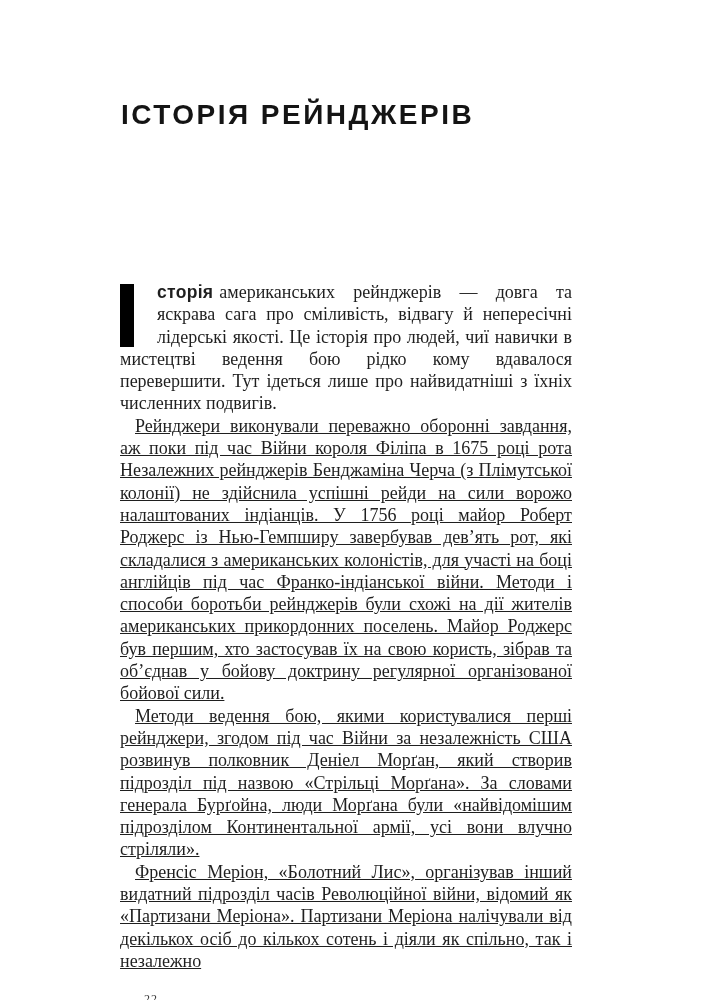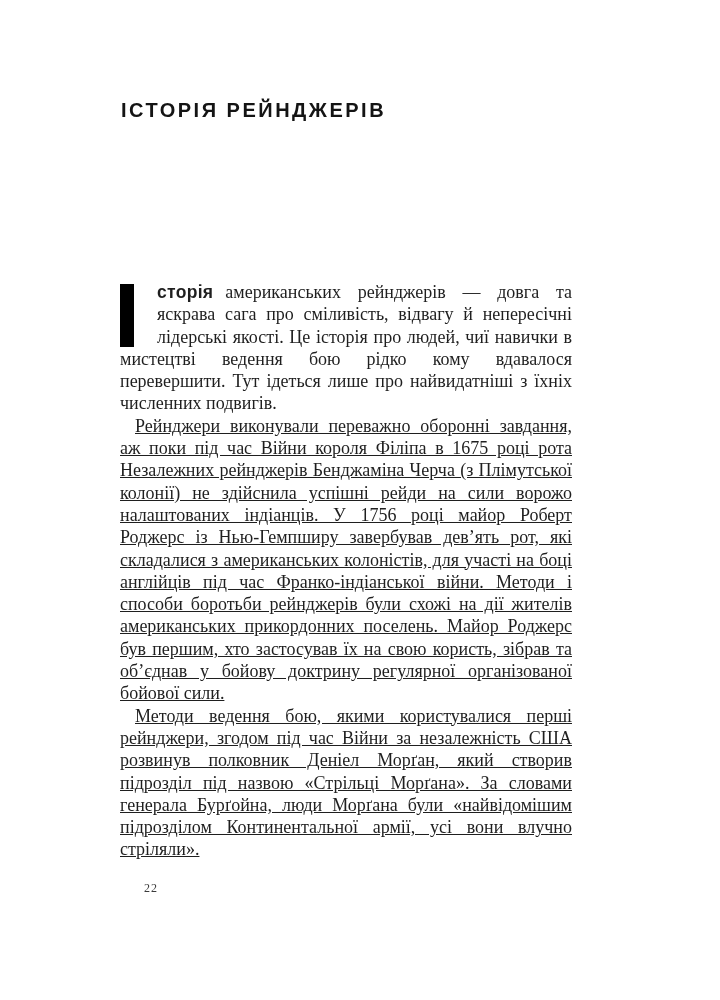--- a/index.html
+++ b/index.html
@@ -22,21 +22,21 @@
     background: var(--background);
     overflow: hidden;
   }
   .chapter-title {
     position: absolute;
     left: 121px;
     top: 99px;
     margin: 0;
     font-family: "Liberation Sans", "DejaVu Sans", sans-serif;
     font-weight: 700;
-    font-size: 20px;
+    font-size: 28px;
     letter-spacing: 2.5px;
     color: var(--title-text);
     white-space: nowrap;
   }
   .text-column {
     position: absolute;
     left: 120px;
     top: 281px;
     width: 452px;
     font-family: "Liberation Serif", "DejaVu Serif", serif;
@@ -61,21 +61,21 @@
   }
   .dropcap .hidden-letter {
     font-size: 0;
     color: transparent;
   }
   .lead-word {
     font-family: "Liberation Sans", "DejaVu Sans", sans-serif;
     font-weight: 700;
     font-size: 17.5px;
     letter-spacing: 0.3px;
-    margin-right: 12px;
+    margin-right: 6px;
   }
   .page-number {
     margin-top: 16px;
     padding-left: 24px;
     font-family: "Liberation Serif", "DejaVu Serif", serif;
     font-size: 12px;
     letter-spacing: 1px;
     color: var(--page-num);
     text-align: left;
     text-indent: 0;
@@ -91,17 +91,18 @@
   <div class="text-column">
 
     <p class="para">
       <span class="dropcap"><span class="hidden-letter">І</span></span><span class="lead-word">сторія</span><span>американських рейнджерів — довга та яскрава сага про сміливість, відвагу й непересічні лідерські якості. Це історія про людей, чиї навички в мистецтві ведення бою рідко кому вдавалося перевершити. Тут ідеться лише про найвидатніші з їхніх численних подвигів.</span>
     </p>
 
     <p class="para indent">Рейнджери виконували переважно оборонні завдання, аж поки під час Війни короля Філіпа в 1675 році рота Незалежних рейнджерів Бенджаміна Черча (з Плімутської колонії) не здійснила успішні рейди на сили ворожо налаштованих індіанців. У 1756 році майор Роберт Роджерс із Нью-Гемпширу завербував дев’ять рот, які складалися з американських колоністів, для участі на боці англійців під час Франко-індіанської війни. Методи і способи боротьби рейнджерів були схожі на дії жителів американських прикордонних поселень. Майор Роджерс був першим, хто застосував їх на свою користь, зібрав та об’єднав у бойову доктрину регулярної організованої бойової сили.</p>
 
     <p class="para indent">Методи ведення бою, якими користувалися перші рейнджери, згодом під час Війни за незалежність США розвинув полковник Деніел Морґан, який створив підрозділ під назвою «Стрільці Морґана». За словами генерала Бурґойна, люди Морґана були «найвідомішим підрозділом Континентальної армії, усі вони влучно стріляли».</p>
 
+    <p class="para indent">Френсіс Меріон, «Болотний Лис», організував інший видатний підрозділ часів Революційної війни, відомий як «Партизани Меріона». Партизани Меріона налічували від декількох осіб до кількох сотень і діяли як спільно, так і незалежно</p>
 
     <div class="page-number">22</div>
   </div>
 
 </div>
 
 </body></html>

